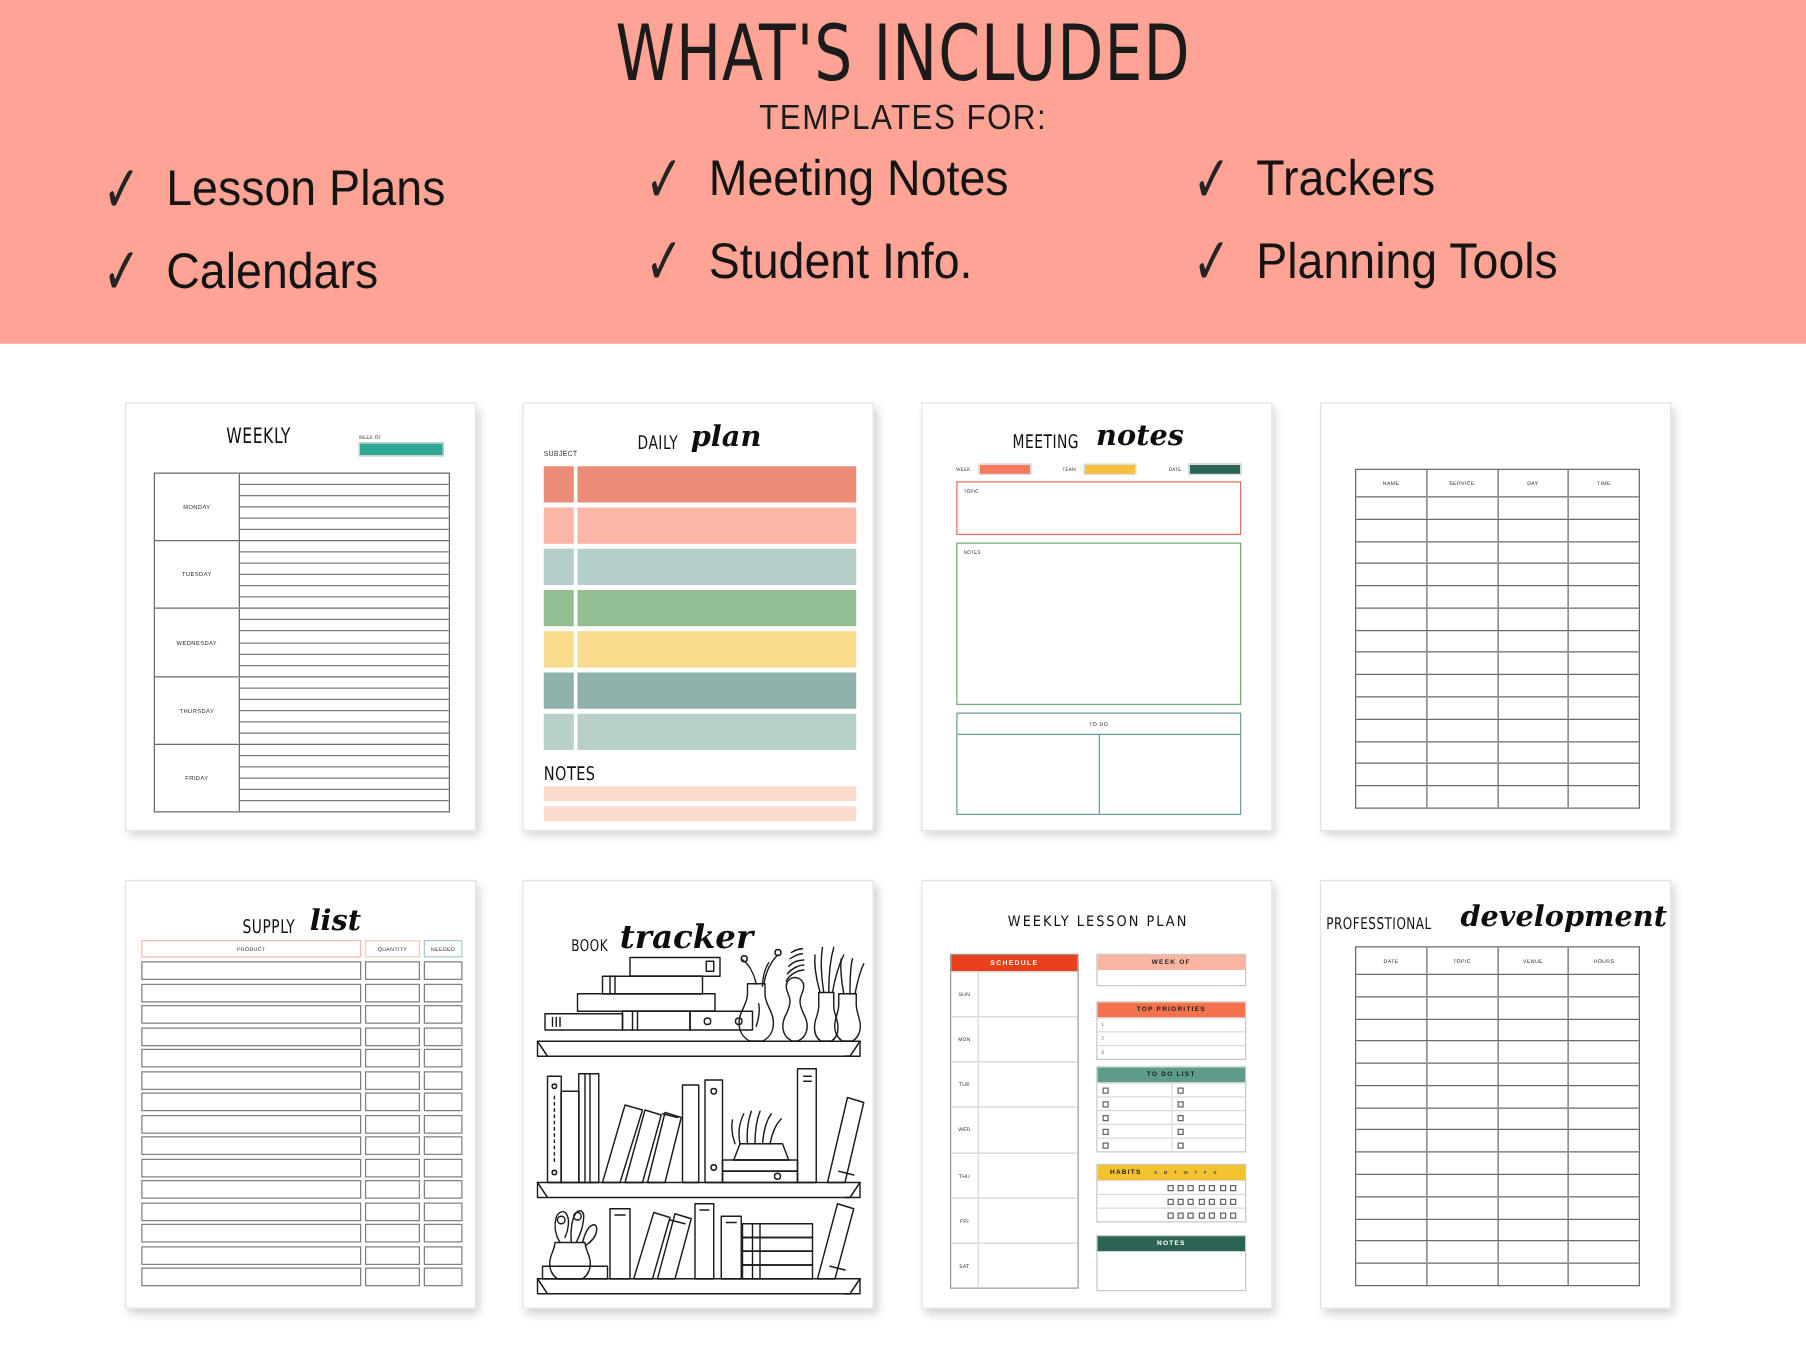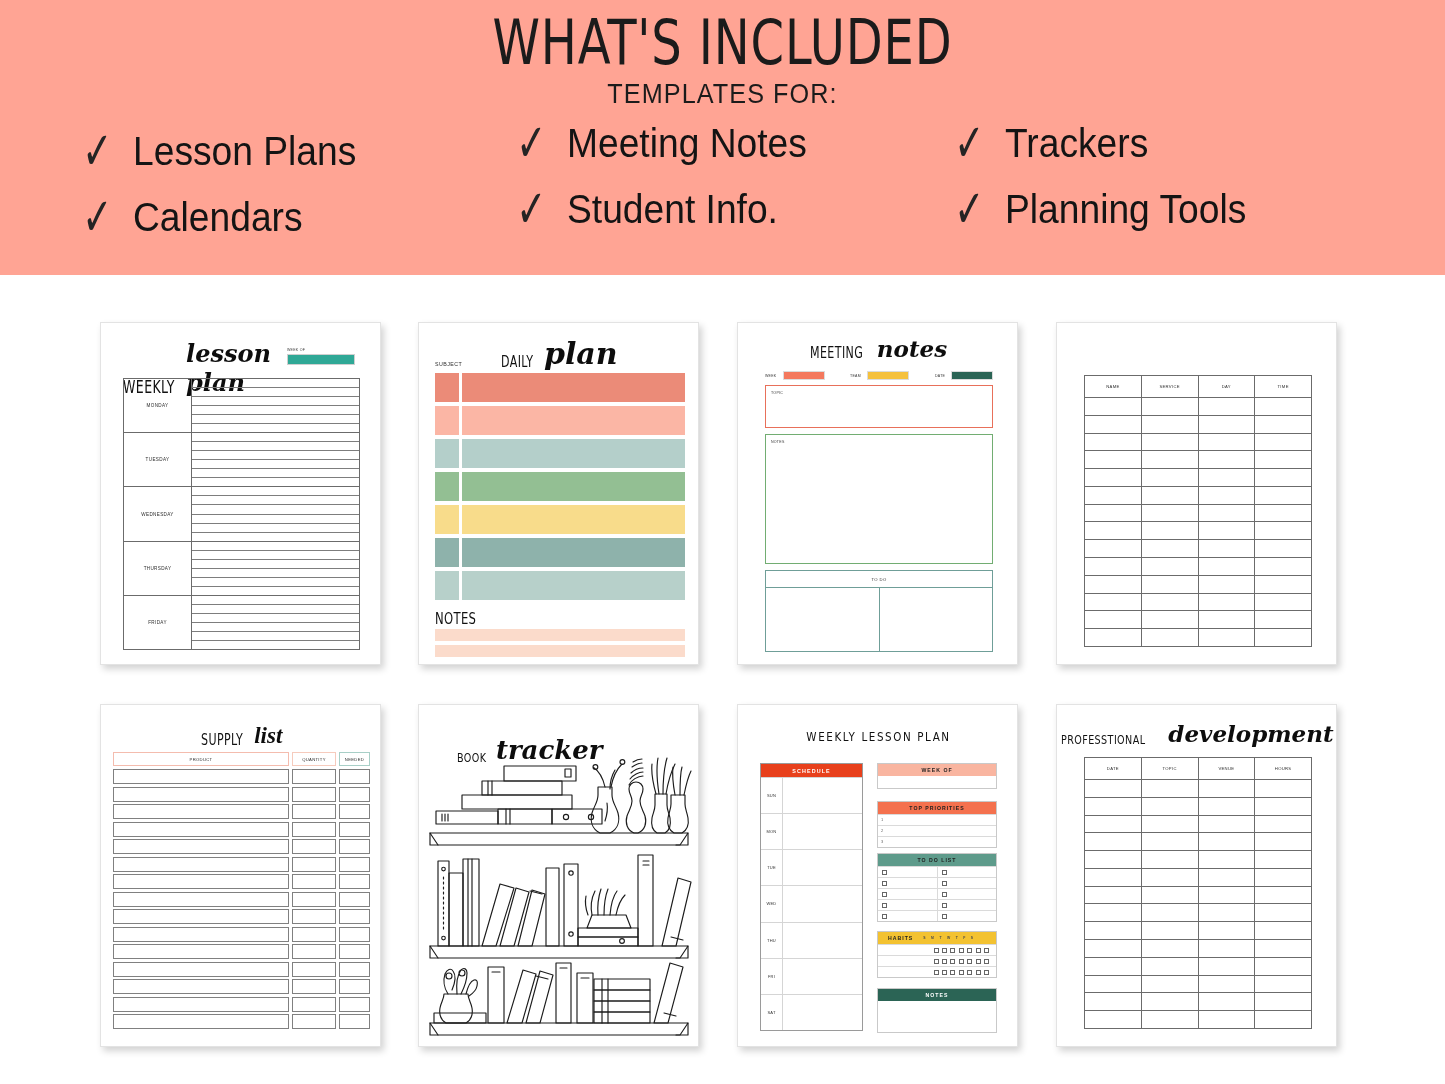--- a/index.html
+++ b/index.html
@@ -106,21 +106,21 @@
     font-size: 4.6px; letter-spacing: .35px; color: #2d2d2d;
     transform: none;
   }
   .c1-lines { flex: 1; display: flex; flex-direction: column; }
   .c1-lines span { flex: 1; border-bottom: 1px solid #7d7d7d; }
   .c1-lines span:last-child { border-bottom: none; }
 
   
   #c2-title { position: absolute; left: 0; top: 13px; width: 281px; }
   #c2-title .t-block { font-size: 15px; }
-  #c2-title .t-script { font-size: 30px; margin-left: 1px; }
+  #c2-title .t-script { font-size: 23px; margin-left: 1px; }
   #c2-subject {
     position: absolute; left: 16px; top: 38px;
     font-size: 6px; letter-spacing: .5px; color: #2b2b2b;
     transform: scaleX(0.88); transform-origin: left top;
   }
   #c2-rows { position: absolute; left: 16px; top: 50px; width: 250px; }
   .c2-row { display: flex; gap: 3px; margin-bottom: 4px; height: 29px; }
   .c2-key { width: 24px; }
   .c2-val { flex: 1; }
   #c2-notes-lbl {
@@ -177,21 +177,21 @@
   .grid-table .gt-cell:last-child { border-right: none; }
   .grid-table .gt-head { flex: 0 0 22px; }
   .grid-table .gt-head .gt-cell {
     display: flex; align-items: center; justify-content: center;
     font-size: 4.2px; letter-spacing: .3px; color: #2e2e2e;
   }
 
   
   #c5-title { position: absolute; left: 0; top: 18px; width: 281px; }
   #c5-title .t-block { font-size: 15px; }
-  #c5-title .t-script { font-size: 23px; margin-left: 0px; font-family: Liberation Serif, serif; }
+  #c5-title .t-script { font-size: 23px; margin-left: 0px; }
   #c5-table { position: absolute; left: 12px; top: 47px; width: 257px; }
   .c5-hrow { display: flex; gap: 3px; margin-bottom: 3px; height: 14px; }
   .c5-hrow .hc {
     display: flex; align-items: center; justify-content: center;
     font-size: 4.2px; letter-spacing: .3px; color: #2e2e2e;
   }
   .c5-row { display: flex; gap: 3px; margin-bottom: 2.5px; height: 15px; }
   .c5-c1 { flex: 0 0 176px; border: 1px solid #808080; }
   .c5-c2 { flex: 0 0 44px;  border: 1px solid #808080; }
   .c5-c3 { flex: 1;        border: 1px solid #808080; }
@@ -291,21 +291,20 @@
       <span class="feat-label">Planning Tools</span>
     </div>
   </div>
 </div>
 
 <div id="sheets">
 
   <div class="card c1 rowA">
     <div id="c1-title" class="title-line">
       <span class="t-block">WEEKLY</span>
-      <span class="t-script">lesson plan</span>
     </div>
     <div id="c1-weekof-lbl">WEEK OF</div>
     <div id="c1-weekof-box"></div>
     <div id="c1-table">
         <div class="c1-dayrow">
           <div class="c1-daycell">MONDAY</div>
           <div class="c1-lines">
             <span></span>
             <span></span>
             <span></span>

